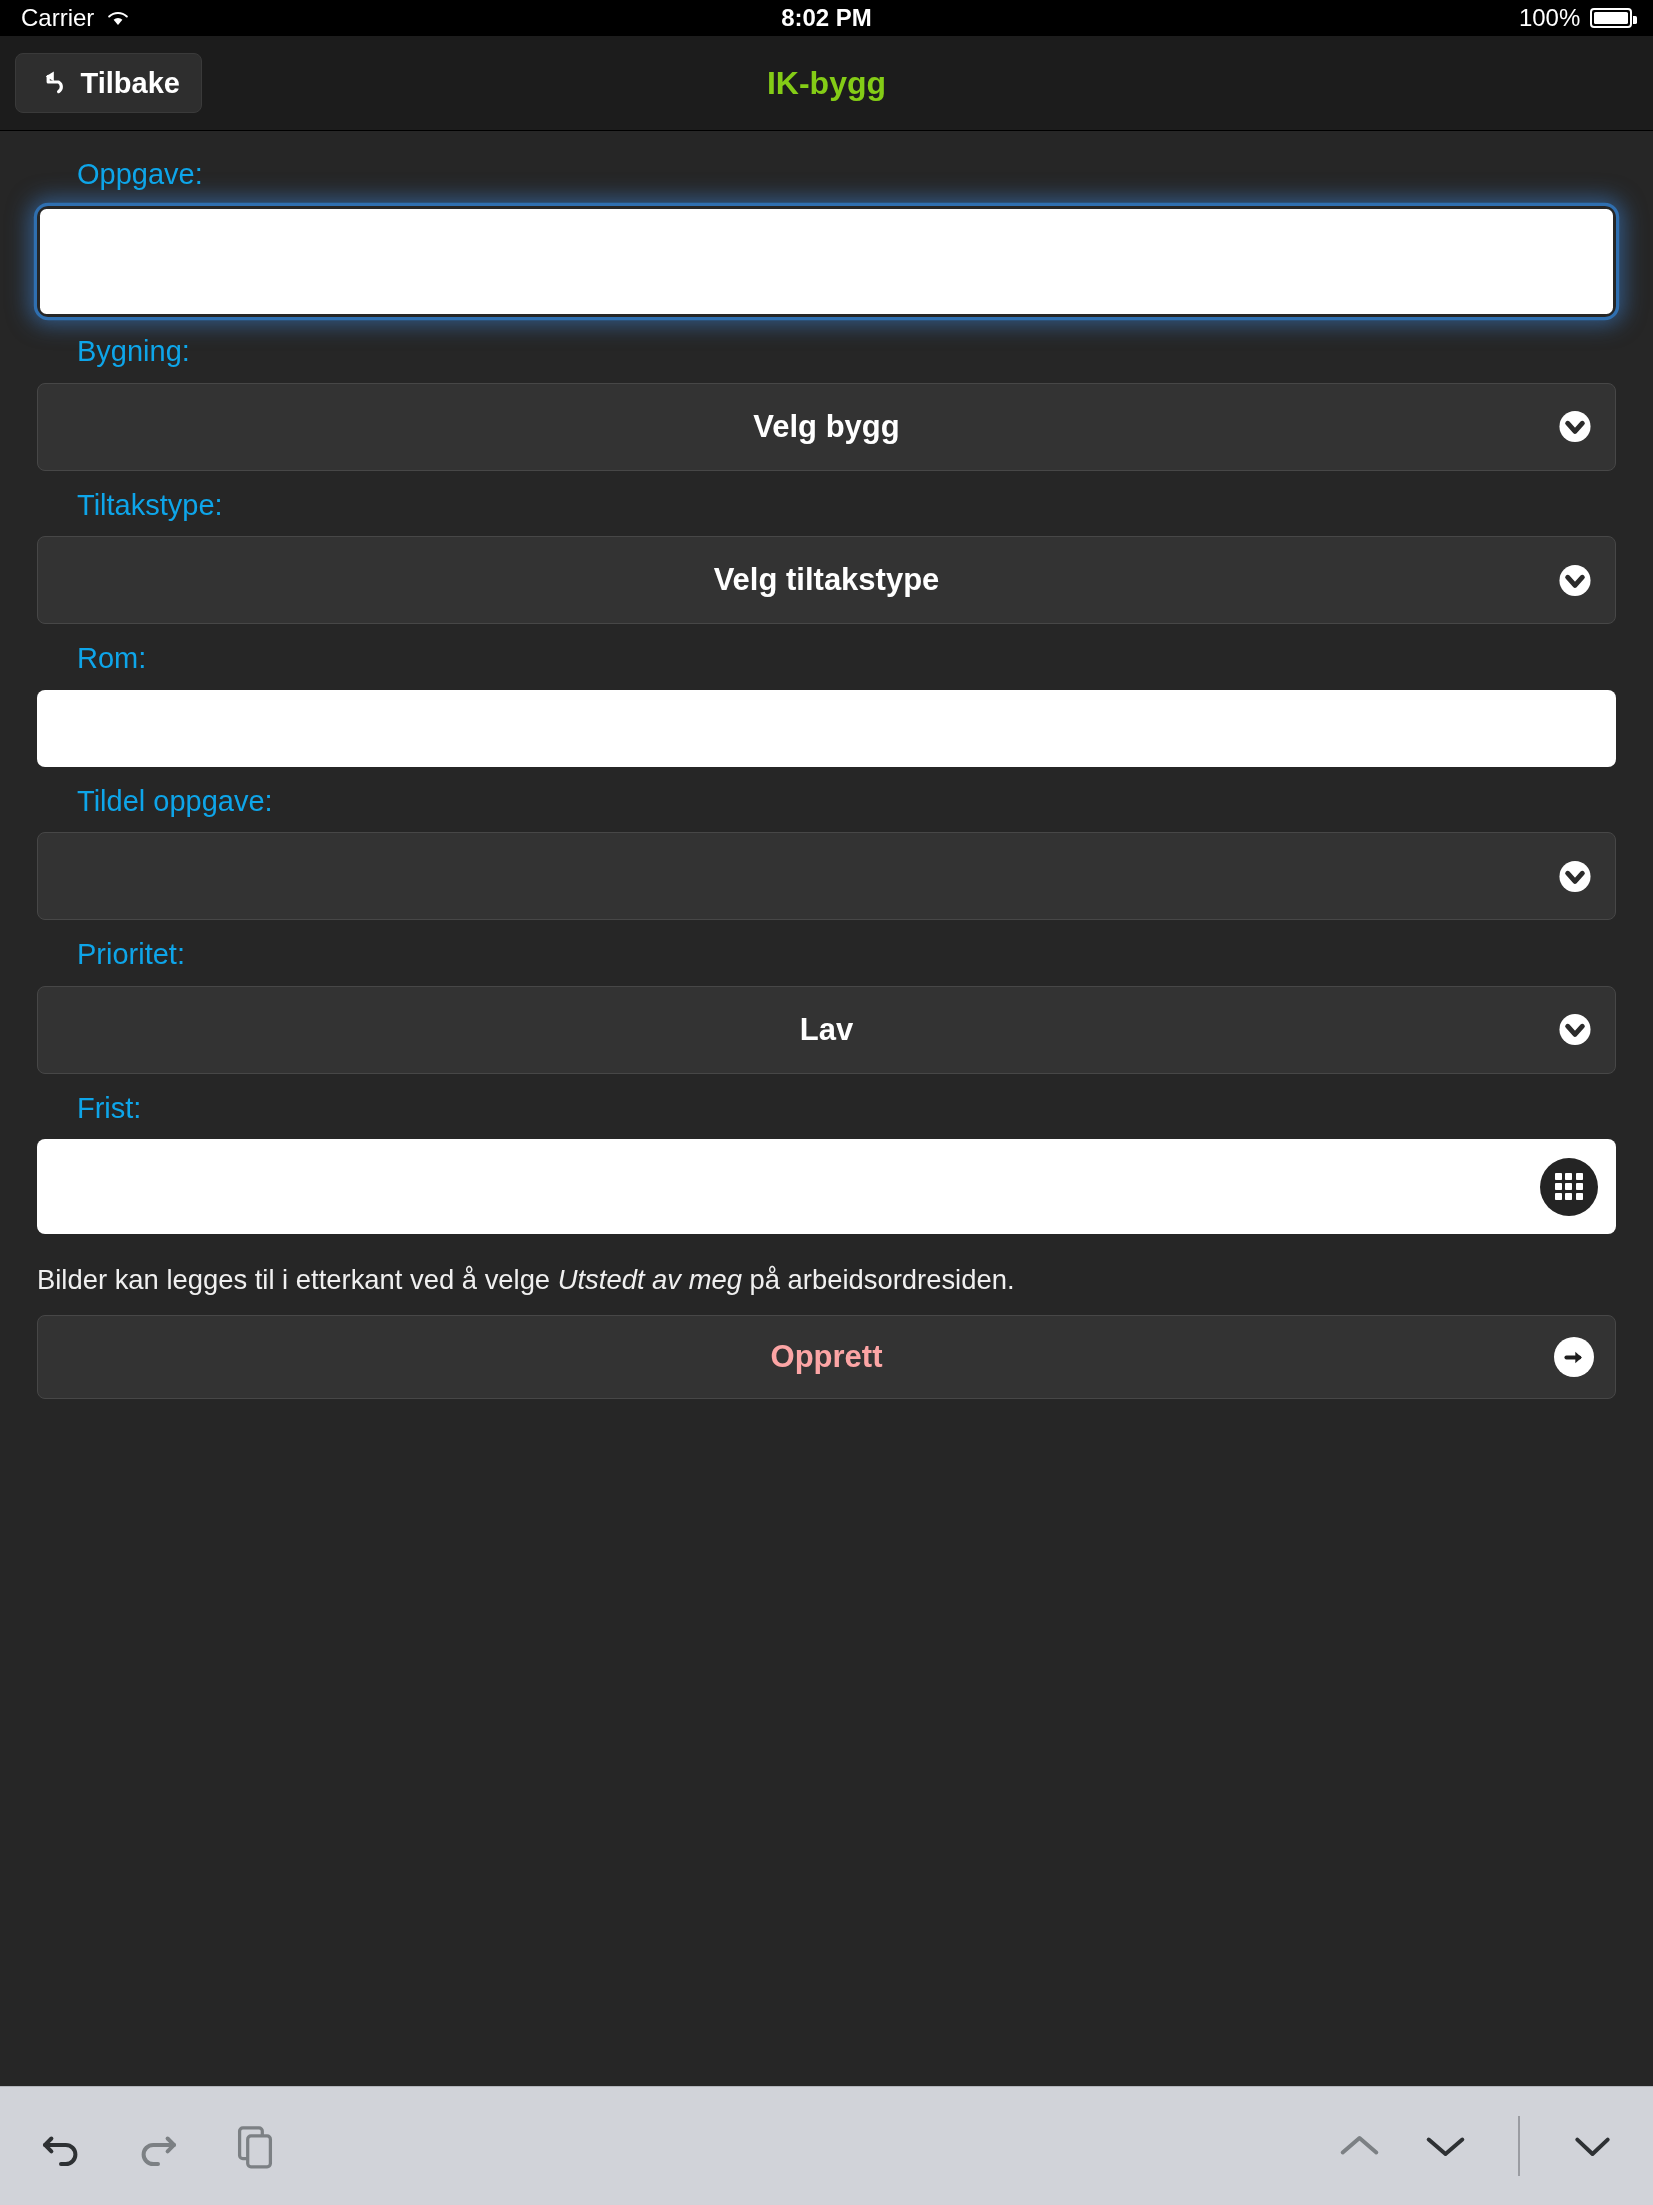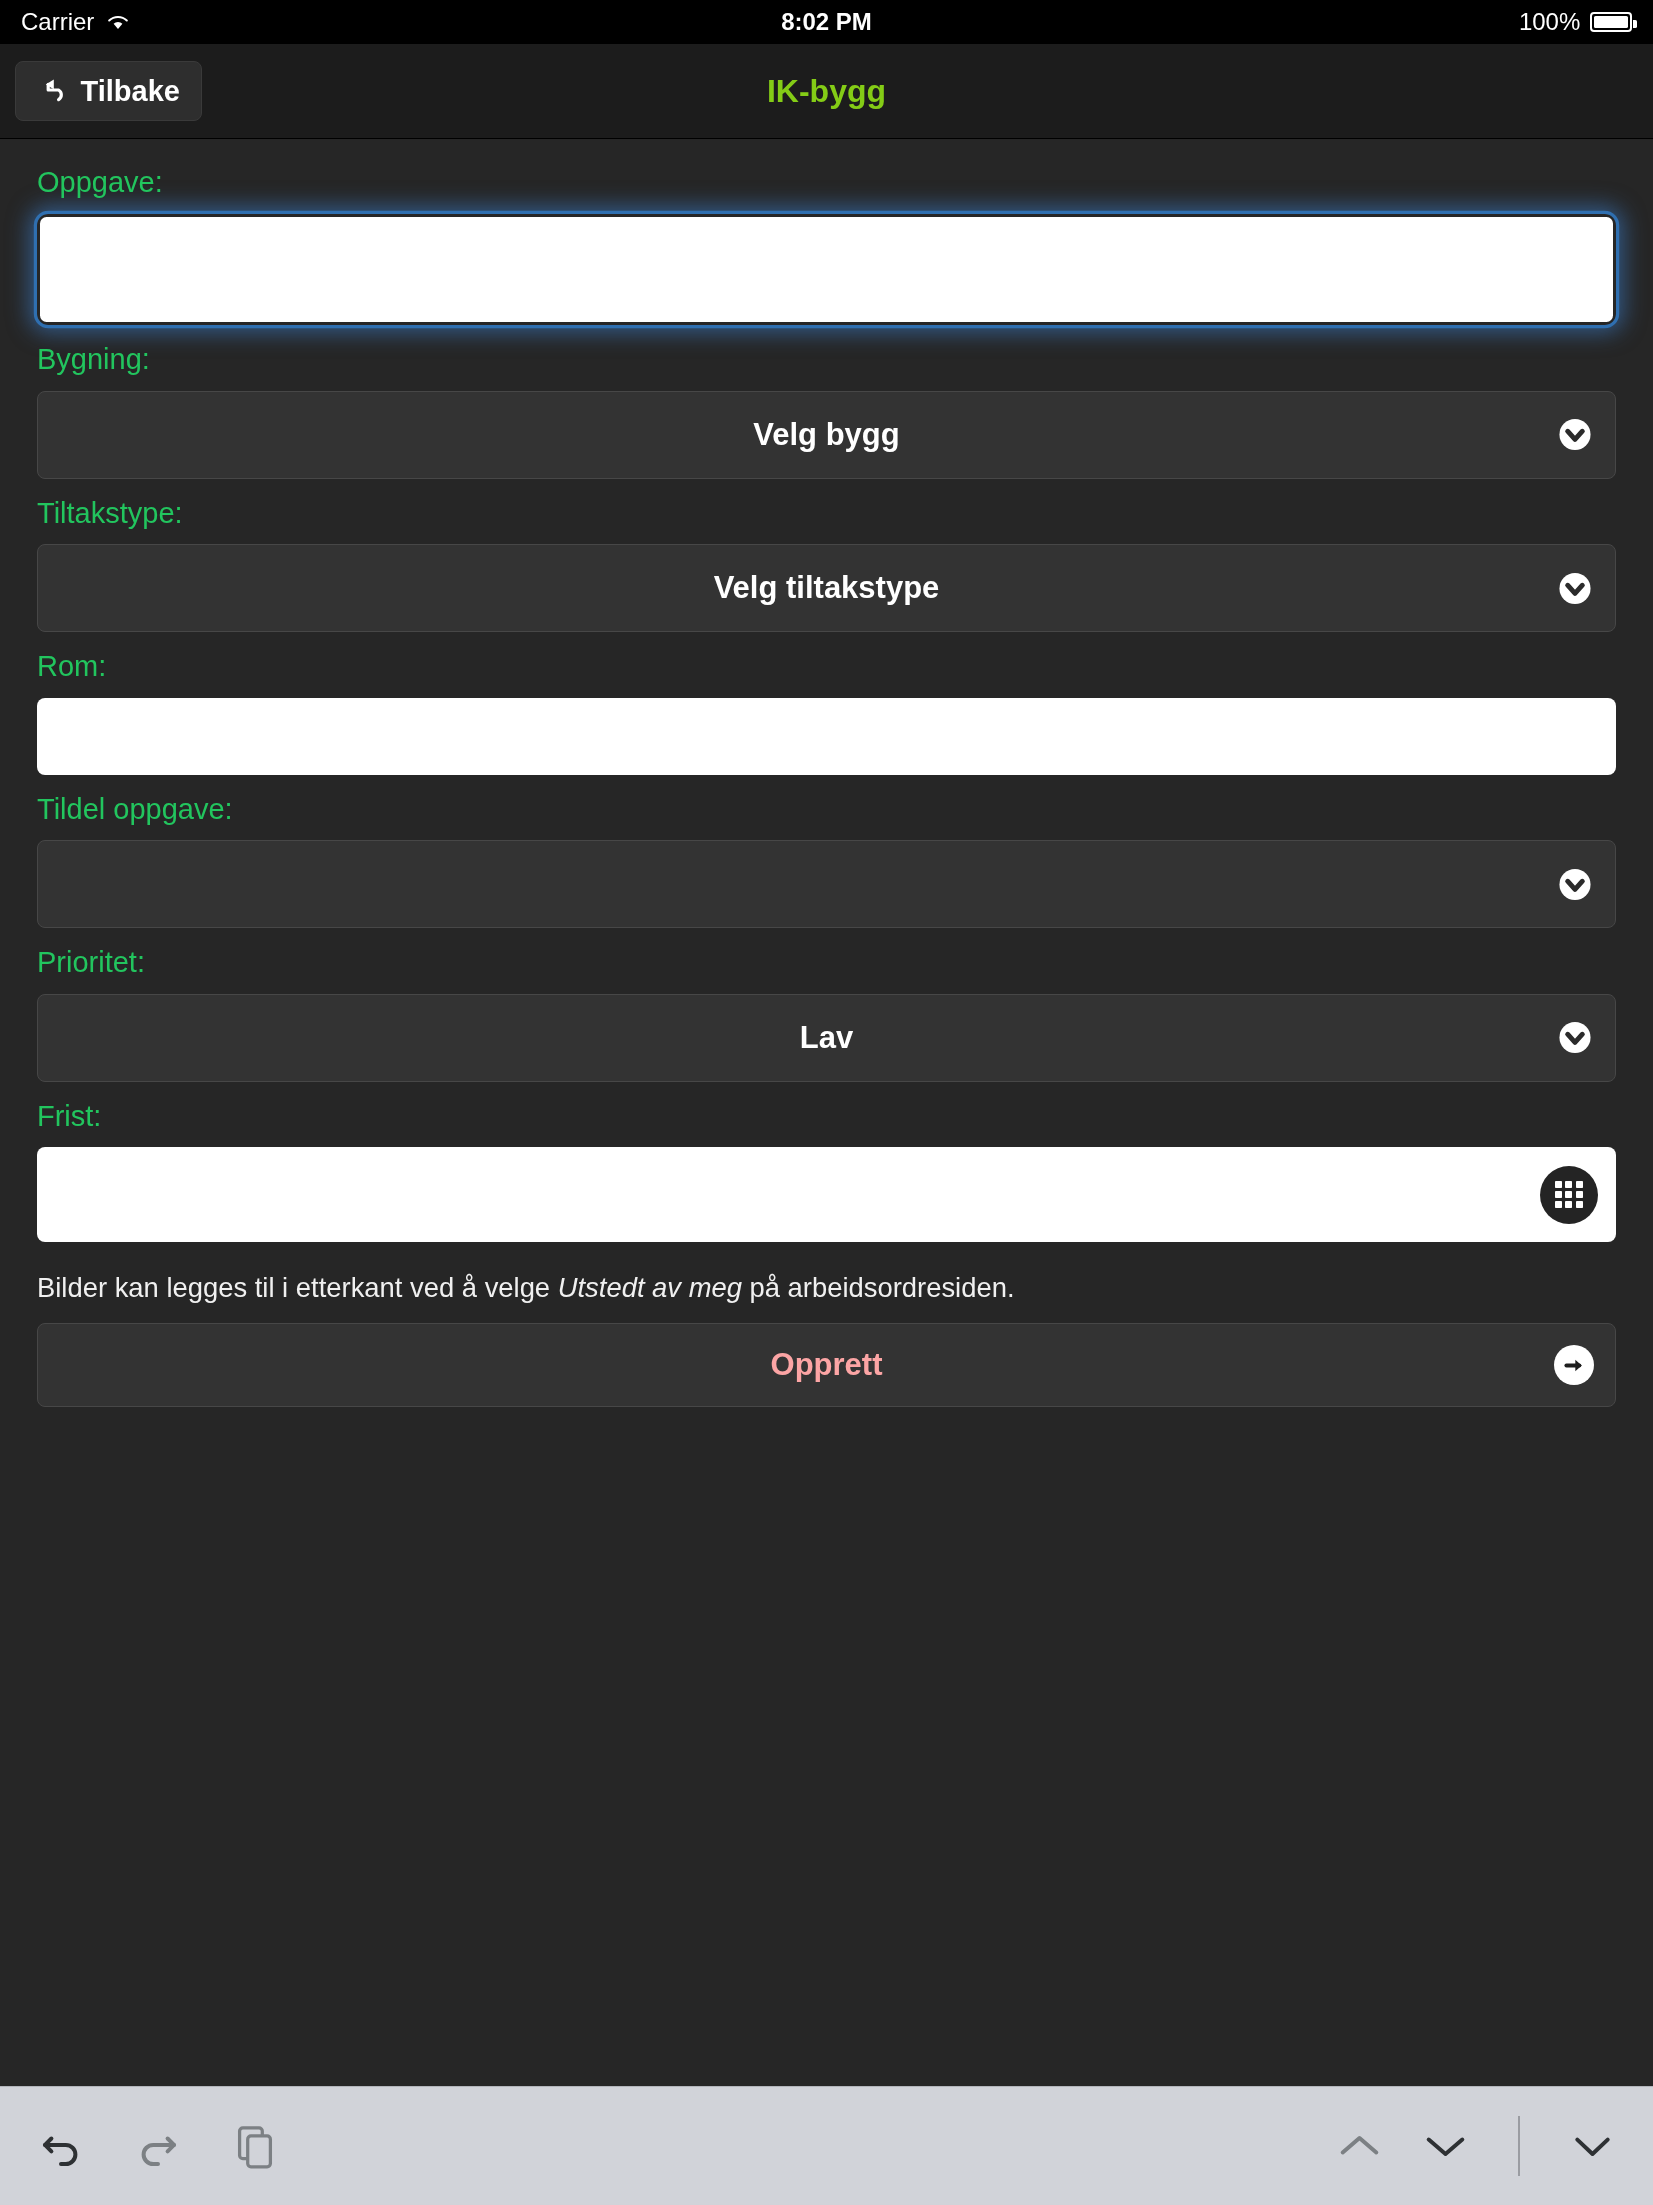--- a/index.html
+++ b/index.html
@@ -14,21 +14,21 @@
     width: 1653px;
     height: 2205px;
     position: relative;
     background: #000;
     display: flex;
     flex-direction: column;
   }
 
   
   .statusbar {
-    height: 44px;
+    height: 36px;
     background: #000;
     color: #fff;
     display: flex;
     align-items: center;
     padding: 0 21px;
     font-size: 24px;
     position: relative;
     flex: 0 0 auto;
   }
   .status-left { display: flex; align-items: center; gap: 11.3px; }
@@ -82,24 +82,25 @@
     color: #84cc16; font-size: 32px; font-weight: bold; pointer-events: none;
   }
 
   
   .content {
     background: #262626;
     padding: 27.4px 37px 24px 37px;
     flex: 0 0 auto;
   }
   .field-label {
-    color: #22c55e;
+    color: #0ea5e9;
     font-size: 29px;
     margin-bottom: 14.5px;
     font-weight: normal;
+    margin-left: 40px;
   }
   .gap { height: 18px; }
 
   .text-input {
     width: 100%;
     height: 95px;
     background: #ffffff;
     border-radius: 8px;
     border: none;
     outline: none;

